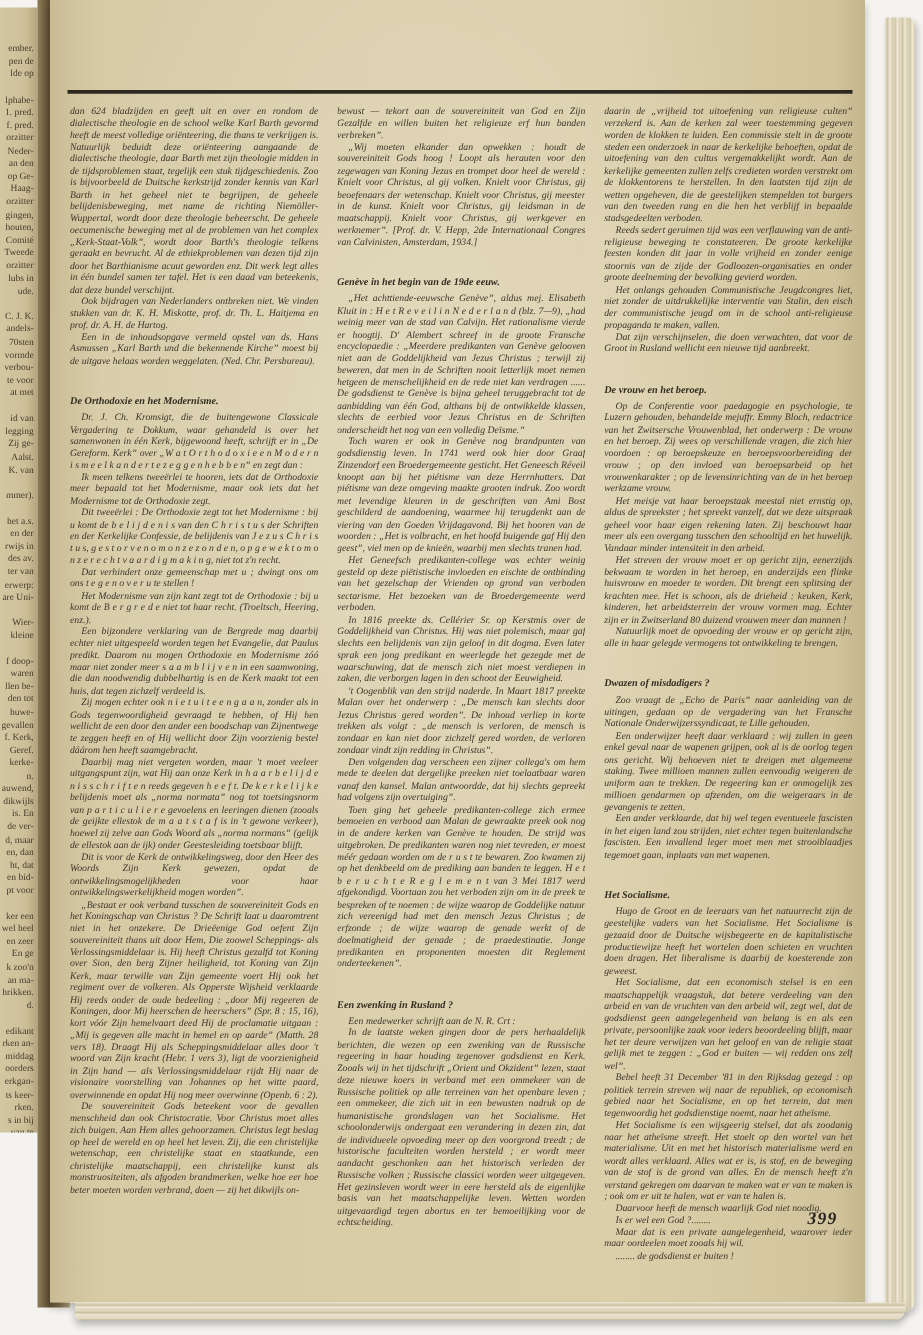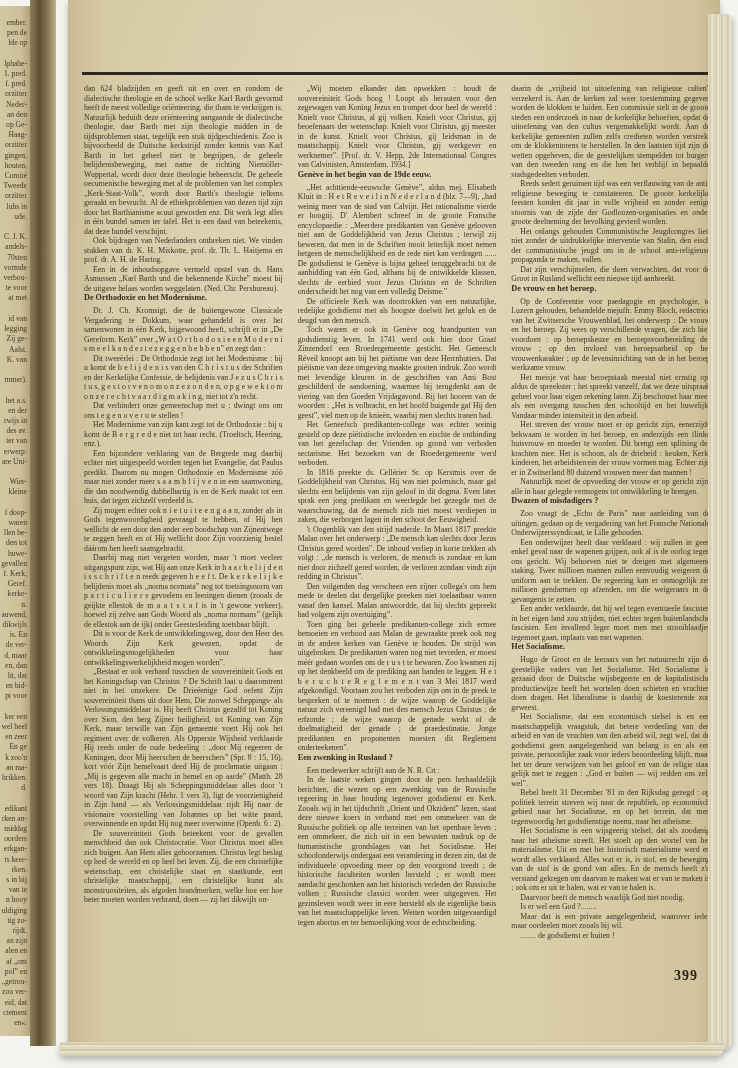--- a/index.html
+++ b/index.html
@@ -7,59 +7,60 @@
     width:738px;height:1068px;
     background:#f4f3f0;
     font-family:"Liberation Serif", serif;
     overflow:hidden;
     position:relative;
   }
   .photo{position:absolute;inset:0;}
 
   
   .left-page-strip{
-    position:absolute;left:0;top:6px;width:30px;height:1030px;
+    position:absolute;left:0;top:6px;width:30px;height:900px;
     background:linear-gradient(90deg,#d3c7a2 0%,#ccbf98 70%,#b3a47c 100%);
     overflow:hidden;
-    padding-top:12px;box-sizing:border-box;
+    padding-top:28px;box-sizing:border-box;
   }
   .left-page-strip .frag{
     font-size:7.6px;line-height:10.2px;color:#43392a;
     white-space:nowrap;text-align:right;padding-right:3px;
   }
   .gutter{
     position:absolute;left:30px;top:0;width:26px;height:1046px;
     background:linear-gradient(90deg,#8d7d58 0%,#5e4f33 35%,#8a7a55 70%,#c2b48c 100%);
   }
 
   
   .main-page{
-    position:absolute;left:68px;top:0;width:652px;height:1042px;
+    position:absolute;left:40px;top:0;width:652px;height:1042px;
     background:
       radial-gradient(ellipse at 45% 35%, rgba(255,255,255,0.25), rgba(0,0,0,0) 60%),
       linear-gradient(90deg,#c9bc95 0%,#d7cba6 6%,#dbcfaa 70%,#d2c59d 96%,#c3b58c 100%);
     box-shadow:0 4px 6px rgba(0,0,0,0.25);
+    font-style:italic;
   }
   .top-rule{
     position:absolute;left:14px;right:10px;top:72px;
     border-top:3px solid #2d2820;
   }
   .columns{
     position:absolute;left:16px;right:10px;top:84px;height:948px;
     display:flex;gap:15px;overflow:hidden;
   }
   .col{
     flex:1 1 0;overflow:hidden;
     font-size:7.8px;line-height:9.5px;color:#3c352a;
     text-align:justify;
   }
   .col p{margin:0;text-indent:9px;}
   .col p.noindent{text-indent:0;}
   .col h3{
-    font-size:8.2px;line-height:10px;margin:0 0 3px 0;
+    font-size:8.2px;line-height:10px;margin:23px 0 3px 0;
     font-weight:bold;color:#332d22;text-align:left;
   }
   .page-number{
     position:absolute;right:22px;top:968px;
     font-size:14px;font-weight:bold;color:#27221a;
     letter-spacing:1px;
     text-align:right;
   }
 
   
@@ -192,35 +193,36 @@
 
   <div class="main-page">
     <div class="top-rule"></div>
     <div class="columns" id="columns">
         <div class="col">
           <p class="noindent">dan 624 bladzijden en geeft uit en over en rondom de dialectische theologie en de school welke Karl Barth gevormd heeft de meest volledige oriënteering, die thans te verkrijgen is. Natuurlijk beduidt deze oriënteering aangaande de dialectische theologie, daar Barth met zijn theologie midden in de tijdsproblemen staat, tegelijk een stuk tijdgeschiedenis. Zoo is bijvoorbeeld de Duitsche kerkstrijd zonder kennis van Karl Barth in het geheel niet te begrijpen, de geheele belijdenisbeweging, met name de richting Niemöller-Wuppertal, wordt door deze theologie beheerscht. De geheele oecumenische beweging met al de problemen van het complex „Kerk-Staat-Volk”, wordt door Barth's theologie telkens geraakt en bevrucht. Al de ethiekproblemen van dezen tijd zijn door het Barthianisme acuut geworden enz. Dit werk legt alles in één bundel samen ter tafel. Het is een daad van beteekenis, dat deze bundel verschijnt.</p>
           <p>Ook bijdragen van Nederlanders ontbreken niet. We vinden stukken van dr. K. H. Miskotte, prof. dr. Th. L. Haitjema en prof. dr. A. H. de Hartog.</p>
           <p>Een in de inhoudsopgave vermeld opstel van ds. Hans Asmussen „Karl Barth und die bekennende Kirche” moest bij de uitgave helaas worden weggelaten. (Ned. Chr. Persbureau).</p>
           <h3>De Orthodoxie en het Modernisme.</h3>
           <p>Dr. J. Ch. Kromsigt, die de buitengewone Classicale Vergadering te Dokkum, waar gehandeld is over het samenwonen in één Kerk, bijgewoond heeft, schrijft er in „De Gereform. Kerk” over „W a t  O r t h o d o x i e  e n  M o d e r n i s m e  e l k a n d e r  t e  z e g g e n  h e b b e n” en zegt dan :</p>
+          <p>Ik meen telkens tweeërlei te hooren, iets dat de Orthodoxie meer bepaald tot het Modernisme, maar ook iets dat het Modernisme tot de Orthodoxie zegt.</p>
           <p>Dit tweeërlei : De Orthodoxie zegt tot het Modernisme : bij u komt de b e l i j d e n i s van den C h r i s t u s der Schriften en der Kerkelijke Confessie, de belijdenis van J e z u s  C h r i s t u s, g e s t o r v e n  o m  o n z e  z o n d e n, o p g e w e k t  o m  o n z e  r e c h t v a a r d i g m a k i n g, niet tot z'n recht.</p>
           <p>Dat verhindert onze gemeenschap met u ; dwingt ons om ons t e g e n o v e r u te stellen !</p>
           <p>Het Modernisme van zijn kant zegt tot de Orthodoxie : bij u komt de B e r g r e d e niet tot haar recht. (Troeltsch, Heering, enz.).</p>
           <p>Een bijzondere verklaring van de Bergrede mag daarbij echter niet uitgespeeld worden tegen het Evangelie, dat Paulus predikt. Daarom nu mogen Orthodoxie en Modernisme zóó maar niet zonder meer s a a m b l i j v e n in een saamwoning, die dan noodwendig dubbelhartig is en de Kerk maakt tot een huis, dat tegen zichzelf verdeeld is.</p>
           <p>Zij mogen echter ook n i e t  u i t e e n g a a n, zonder als in Gods tegenwoordigheid gevraagd te hebben, of Hij hen wellicht de een door den ander een boodschap van Zijnentwege te zeggen heeft en of Hij wellicht door Zijn voorzienig bestel dáárom hen heeft saamgebracht.</p>
           <p>Daarbij mag niet vergeten worden, maar 't moet veeleer uitgangspunt zijn, wat Hij aan onze Kerk in h a a r  b e l i j d e n i s s c h r i f t e n reeds gegeven h e e f t. De k e r k e l i j k e belijdenis moet als „norma normata” nog tot toetsingsnorm van p a r t i c u l i e r e gevoelens en leeringen dienen (zooals de geijkte ellestok de m a a t s t a f is in 't gewone verkeer), hoewel zij zelve aan Gods Woord als „norma normans” (gelijk de ellestok aan de ijk) onder Geestesleiding toetsbaar blijft.</p>
           <p>Dit is voor de Kerk de ontwikkelingsweg, door den Heer des Woords Zijn Kerk gewezen, opdat de ontwikkelingsmogelijkheden voor haar ontwikkelingswerkelijkheid mogen worden”.</p>
           <p>„Bestaat er ook verband tusschen de souvereiniteit Gods en het Koningschap van Christus ? De Schrift laat u daaromtrent niet in het onzekere. De Drieëenige God oefent Zijn souvereiniteit thans uit door Hem, Die zoowel Scheppings- als Verlossingsmiddelaar is. Hij heeft Christus gezalfd tot Koning over Sion, den berg Zijner heiligheid, tot Koning van Zijn Kerk, maar terwille van Zijn gemeente voert Hij ook het regiment over de volkeren. Als Opperste Wijsheid verklaarde Hij reeds onder de oude bedeeling : „door Mij regeeren de Koningen, door Mij heerschen de heerschers” (Spr. 8 : 15, 16), kort vóór Zijn hemelvaart deed Hij de proclamatie uitgaan : „Mij is gegeven alle macht in hemel en op aarde” (Matth. 28 vers 18). Draagt Hij als Scheppingsmiddelaar alles door 't woord van Zijn kracht (Hebr. 1 vers 3), ligt de voorzienigheid in Zijn hand — als Verlossingsmiddelaar rijdt Hij naar de visionaire voorstelling van Johannes op het witte paard, overwinnende en opdat Hij nog meer overwinne (Openb. 6 : 2).</p>
           <p>De souvereiniteit Gods beteekent voor de gevallen menschheid dan ook Christocratie. Voor Christus moet alles zich buigen. Aan Hem alles gehoorzamen. Christus legt beslag op heel de wereld en op heel het leven. Zij, die een christelijke wetenschap, een christelijke staat en staatkunde, een christelijke maatschappij, een christelijke kunst als monstruositeiten, als afgoden brandmerken, welke hoe eer hoe beter moeten worden verbrand, doen — zij het dikwijls on-</p>
         </div>
         <div class="col">
+          <p class="noindent">bewust — tekort aan de souvereiniteit van God en Zijn Gezalfde en willen buiten het religieuze erf hun banden verbreken”.</p>
           <p>„Wij moeten elkander dan opwekken : houdt de souvereiniteit Gods hoog ! Loopt als herauten voor den zegewagen van Koning Jezus en trompet door heel de wereld : Knielt voor Christus, al gij volken. Knielt voor Christus, gij beoefenaars der wetenschap. Knielt voor Christus, gij meester in de kunst. Knielt voor Christus, gij leidsman in de maatschappij. Knielt voor Christus, gij werkgever en werknemer”. [Prof. dr. V. Hepp, 2de Internationaal Congres van Calvinisten, Amsterdam, 1934.]</p>
           <h3>Genève in het begin van de 19de eeuw.</h3>
           <p>„Het achttiende-eeuwsche Genève”, aldus mej. Elisabeth Kluit in : H e t  R e v e i l  i n  N e d e r l a n d (blz. 7—9), „had weinig meer van de stad van Calvijn. Het rationalisme vierde er hoogtij. D' Alembert schreef in de groote Fransche encyclopaedie : „Meerdere predikanten van Genève gelooven niet aan de Goddelijkheid van Jezus Christus ; terwijl zij beweren, dat men in de Schriften nooit letterlijk moet nemen hetgeen de menschelijkheid en de rede niet kan verdragen ...... De godsdienst te Genève is bijna geheel teruggebracht tot de aanbidding van één God, althans bij de ontwikkelde klassen, slechts de eerbied voor Jezus Christus en de Schriften onderscheidt het nog van een volledig Deïsme.”</p>
-          <p>De officieele Kerk was doortrokken van een natuurlijke, redelijke godsdienst met als hoogste doelwit het geluk en de deugd van den mensch.</p>
           <p>Toch waren er ook in Genève nog brandpunten van godsdienstig leven. In 1741 werd ook hier door Graaf Zinzendorf een Broedergemeente gesticht. Het Geneesch Réveil knoopt aan bij het piétisme van deze Herrnhutters. Dat piétisme van deze omgeving maakte grooten indruk. Zoo wordt met levendige kleuren in de geschriften van Ami Bost geschilderd de aandoening, waarmee hij terugdenkt aan de viering van den Goeden Vrijdagavond. Bij het hooren van de woorden : „Het is volbracht, en het hoofd buigende gaf Hij den geest”, viel men op de knieën, waarbij men slechts tranen had.</p>
           <p>Het Geneefsch predikanten-college was echter weinig gesteld op deze piëtistische invloeden en eischte de ontbinding van het gezelschap der Vrienden op grond van verboden sectarisme. Het bezoeken van de Broedergemeente werd verboden.</p>
           <p>In 1816 preekte ds. Cellérier Sr. op Kerstmis over de Goddelijkheid van Christus. Hij was niet polemisch, maar gaf slechts een belijdenis van zijn geloof in dit dogma. Even later sprak een jong predikant en weerlegde het gezegde met de waarschuwing, dat de mensch zich niet moest verdiepen in zaken, die verborgen lagen in den schoot der Eeuwigheid.</p>
           <p>'t Oogenblik van den strijd naderde. In Maart 1817 preekte Malan over het onderwerp : „De mensch kan slechts door Jezus Christus gered worden”. De inhoud verliep in korte trekken als volgt : „de mensch is verloren, de mensch is zondaar en kan niet door zichzelf gered worden, de verloren zondaar vindt zijn redding in Christus”.</p>
           <p>Den volgenden dag verscheen een zijner collega's om hem mede te deelen dat dergelijke preeken niet toelaatbaar waren vanaf den kansel. Malan antwoordde, dat hij slechts gepreekt had volgens zijn overtuiging”.</p>
           <p>Toen ging het geheele predikanten-college zich ermee bemoeien en verbood aan Malan de gewraakte preek ook nog in de andere kerken van Genève te houden. De strijd was uitgebroken. De predikanten waren nog niet tevreden, er moest méér gedaan worden om de r u s t te bewaren. Zoo kwamen zij op het denkbeeld om de prediking aan banden te leggen. H e t  b e r u c h t e  R e g l e m e n t van 3 Mei 1817 werd afgekondigd. Voortaan zou het verboden zijn om in de preek te bespreken of te noemen : de wijze waarop de Goddelijke natuur zich vereenigd had met den mensch Jezus Christus ; de erfzonde ; de wijze waarop de genade werkt of de doelmatigheid der genade ; de praedestinatie. Jonge predikanten en proponenten moesten dit Reglement onderteekenen”.</p>
           <h3>Een zwenking in Rusland ?</h3>
           <p>Een medewerker schrijft aan de N. R. Crt :</p>
           <p>In de laatste weken gingen door de pers herhaaldelijk berichten, die wezen op een zwenking van de Russische regeering in haar houding tegenover godsdienst en Kerk. Zooals wij in het tijdschrift „Orient und Okzident” lezen, staat deze nieuwe koers in verband met een ommekeer van de Russische politiek op alle terreinen van het openbare leven ; een ommekeer, die zich uit in een bewusten nadruk op de humanistische grondslagen van het Socialisme. Het schoolonderwijs ondergaat een verandering in dezen zin, dat de individueele opvoeding meer op den voorgrond treedt ; de historische faculteiten worden hersteld ; er wordt meer aandacht geschonken aan het historisch verleden der Russische volken ; Russische classici worden weer uitgegeven. Het gezinsleven wordt weer in eere hersteld als de eigenlijke basis van het maatschappelijke leven. Wetten worden uitgevaardigd tegen abortus en ter bemoeilijking voor de echtscheiding.</p>
         </div>

